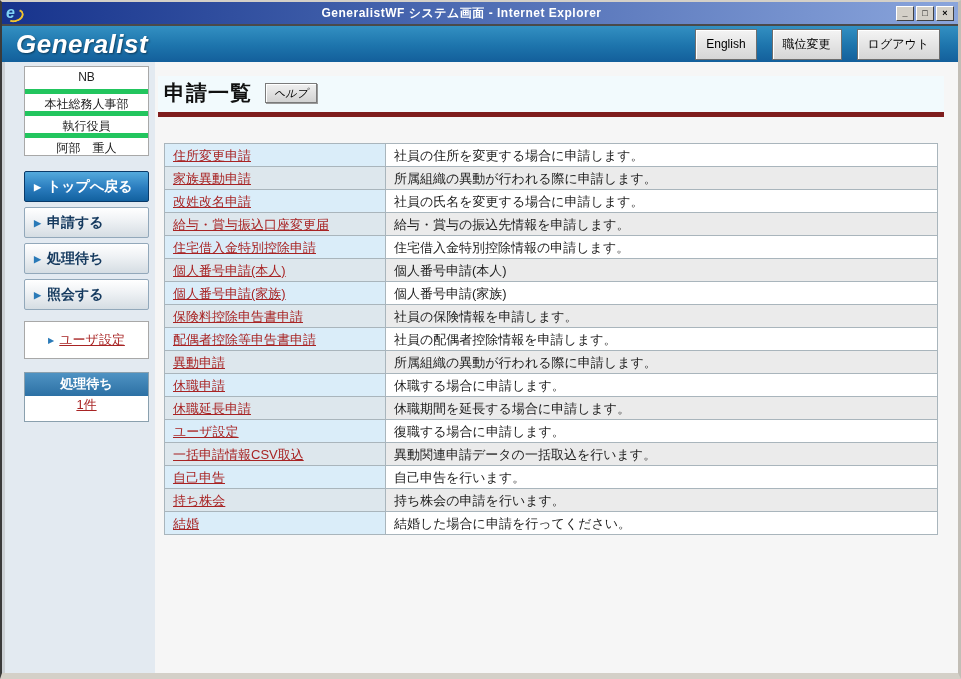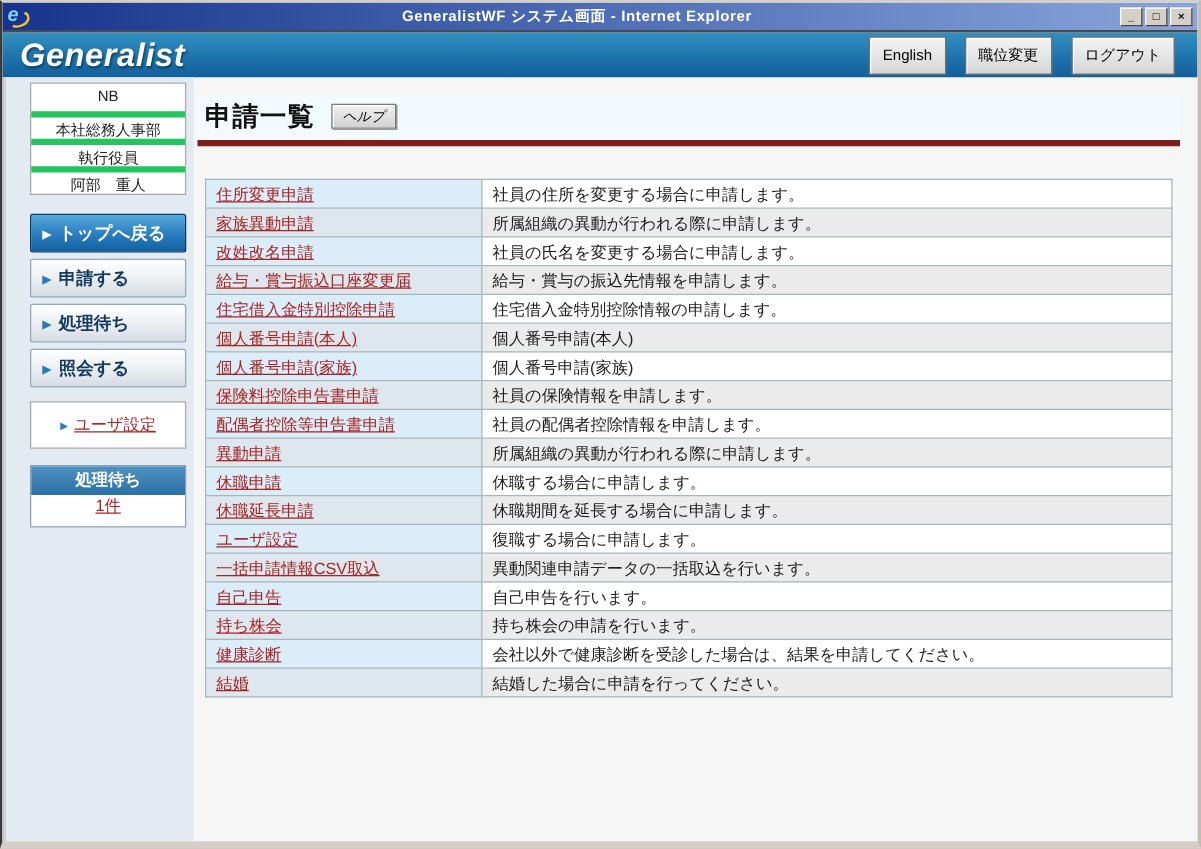--- a/index.html
+++ b/index.html
@@ -312,26 +312,20 @@
     <div class="cell cell-desc">自己申告を行います。</div>
   </div>
 
   <div class="app-row">
     <div class="cell cell-name">
       <a class="redlink">持ち株会</a>
     </div>
     <div class="cell cell-desc">持ち株会の申請を行います。</div>
   </div>
 
-  <div class="app-row">
-    <div class="cell cell-name">
-      <a class="redlink">健康診断</a>
-    </div>
-    <div class="cell cell-desc">会社以外で健康診断を受診した場合は、結果を申請してください。</div>
-  </div>
 
   <div class="app-row">
     <div class="cell cell-name">
       <a class="redlink">結婚</a>
     </div>
     <div class="cell cell-desc">結婚した場合に申請を行ってください。</div>
   </div>
 </div>
     </div>
 

